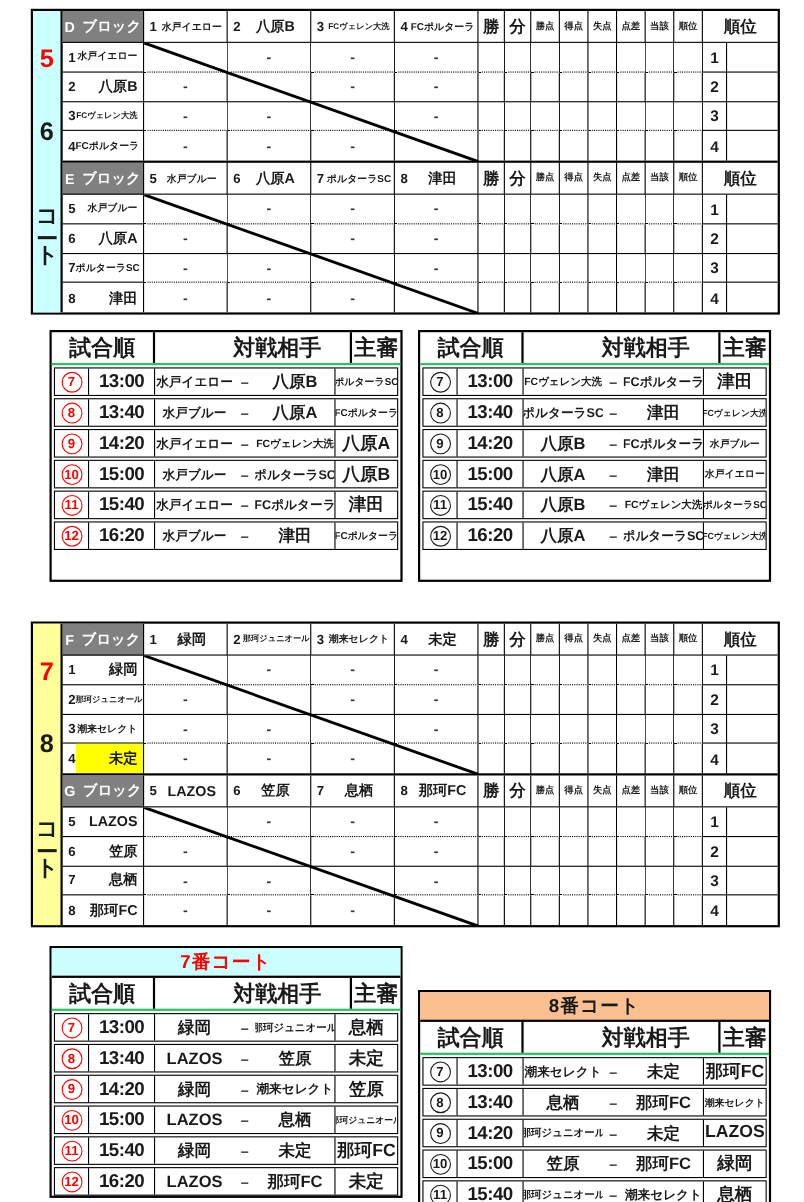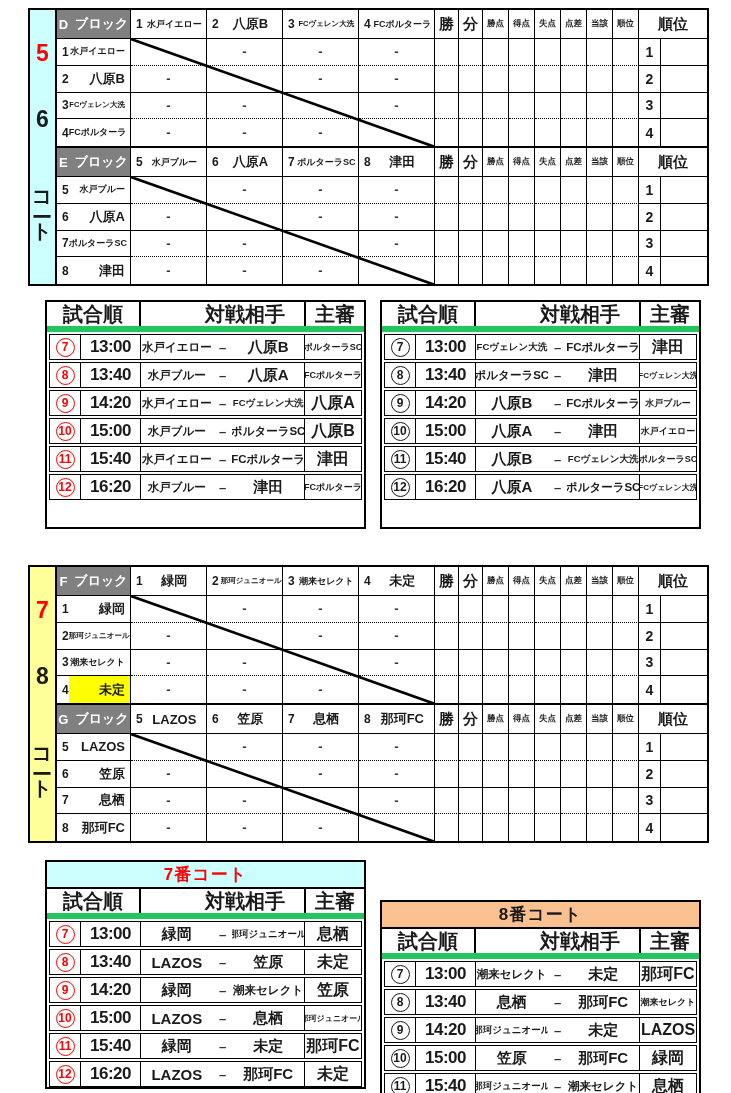--- a/index.html
+++ b/index.html
@@ -38,25 +38,25 @@
   .opp-h .nm{flex:1;text-align:center;padding:0 2px;}
   .lab{justify-content:flex-start;}
   .lab .nm{flex:1;text-align:right;padding-right:5px;align-self:stretch;display:flex;
            align-items:center;justify-content:flex-end;}
   .matrix{font-size:13px;color:#333;}
   .diag{position:absolute;left:74px;top:29px;width:304px;height:108px;pointer-events:none;}
   
   .mt{position:absolute;width:321px;height:229px;border:2px solid #000;box-sizing:border-box;background:#fff;}
   .mt-title{height:27px;border-bottom:2px solid #000;box-sizing:border-box;display:flex;
             align-items:center;justify-content:center;font-size:17px;letter-spacing:1px;}
-  .mt-head{display:flex;height:30px;border-bottom:6px solid #22c55e;box-sizing:border-box;}
+  .mt-head{display:flex;height:30px;border-bottom:2px solid #22c55e;box-sizing:border-box;}
   .mh{display:flex;align-items:center;justify-content:center;font-size:20px;box-sizing:border-box;}
   .mh-order{width:94px;border-right:2px solid #000;}
   .mh-opp{flex:1;border-right:2px solid #000;margin-left:45px;}
-  .mh-ref{width:58px;}
+  .mh-ref{width:44px;}
   .mt-row{display:flex;height:26px;margin:2px 2px 0 2px;border:1.5px solid #000;box-sizing:border-box;}
   .mr{display:flex;align-items:center;justify-content:center;box-sizing:border-box;overflow:hidden;white-space:nowrap;}
   .mr-no{width:31px;border-right:1.5px solid #000;}
   .mr-time{width:60px;border-right:1.5px solid #000;font-size:17px;letter-spacing:-0.5px;}
   .mr-opp{flex:1;border-right:1.5px solid #000;display:flex;}
   .mr-ref{width:56px;padding:0 1px;}
   .half{width:44%;display:flex;align-items:center;justify-content:center;overflow:hidden;white-space:nowrap;}
   .vsdash{flex:1;display:flex;align-items:center;justify-content:center;font-size:13px;color:#333;}
   .badge{width:19px;height:19px;border:1.8px solid currentColor;border-radius:50%;
          display:flex;align-items:center;justify-content:center;font-size:12px;line-height:1;box-sizing:border-box;}

